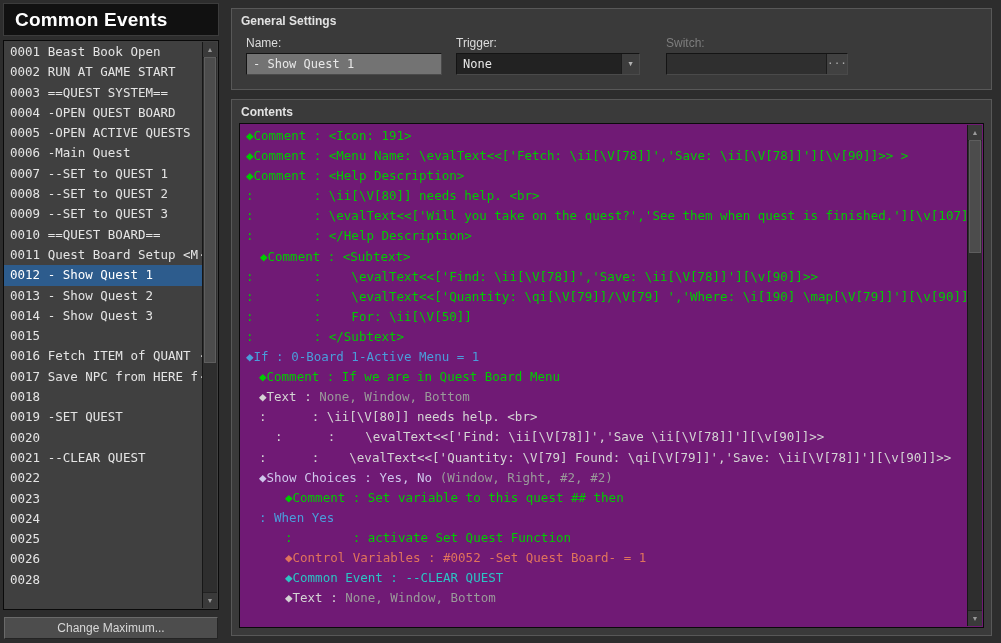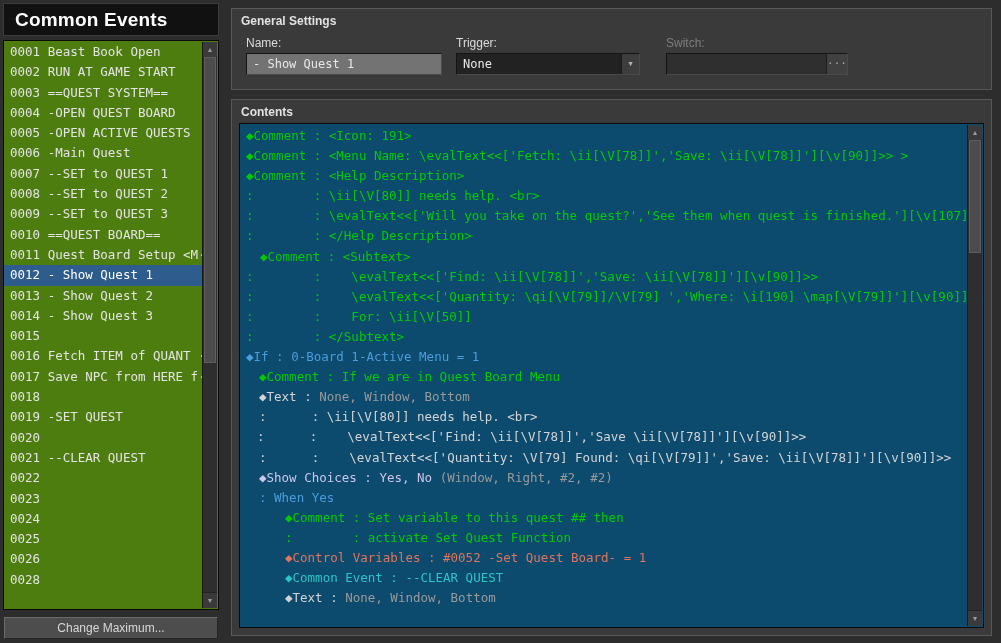--- a/index.html
+++ b/index.html
@@ -11,21 +11,21 @@
   }
   
   .title-box{
     position:absolute;left:3px;top:3px;width:216px;height:33px;
     background:#111;border:1px solid #3c3c3c;box-sizing:border-box;
     color:#fff;font-weight:bold;font-size:19px;line-height:31px;
     padding-left:11px;letter-spacing:.2px;
   }
   .event-list{
     position:absolute;left:3px;top:40px;width:216px;height:570px;
-    background:#4d7c0f;border:1px solid #0a0a0a;box-sizing:border-box;
+    background:#404040;border:1px solid #0a0a0a;box-sizing:border-box;
     overflow:hidden;
   }
   .event-list-items{position:absolute;left:0;top:1px;right:16px;bottom:0;}
   .list-item{
     height:20.3px;line-height:20.3px;white-space:pre;overflow:hidden;
     color:#e4e4e4;font-family:"DejaVu Sans Mono",monospace;font-size:12.5px;
     padding-left:6px;
   }
   .list-item.selected{background:var(--sel,#2d5c8d);color:#fff;}
   .change-max-btn{
@@ -78,21 +78,21 @@
     border-left:1px solid #1c1c1c;color:#b2b2b2;font-size:7px;text-align:center;line-height:20px;
   }
   .switch-field{background:#2f2f2f;}
   .browse-btn{
     position:absolute;right:0;top:0;bottom:0;width:20px;background:#414141;
     border-left:1px solid #1c1c1c;color:#aaa;font-size:11px;text-align:center;line-height:20px;
   }
   
   .code-area{
     position:absolute;left:7px;right:7px;top:23px;bottom:7px;
-    background:#0c4a6e;border:1px solid #0a0a0a;box-sizing:border-box;overflow:hidden;
+    background:#701a75;border:1px solid #0a0a0a;box-sizing:border-box;overflow:hidden;
   }
   .code-lines{position:absolute;left:0;top:2px;right:16px;bottom:0;overflow:hidden;}
   .code-line{
     height:20.1px;line-height:20.1px;white-space:pre;overflow:hidden;
     font-family:"DejaVu Sans Mono",monospace;font-size:12.5px;
   }
 </style>
 </head>
 <body>
 
@@ -171,25 +171,25 @@
         <div class="code-line" style="padding-left: 6px;"><span style="color: rgb(0, 204, 0);">:        : &lt;/Help Description&gt;</span></div>
         <div class="code-line" style="padding-left: 20px;"><span style="color: rgb(0, 204, 0);">◆Comment : &lt;Subtext&gt;</span></div>
         <div class="code-line" style="padding-left: 6px;"><span style="color: rgb(0, 204, 0);">:        :    \evalText&lt;&lt;['Find: \ii[\V[78]]','Save: \ii[\V[78]]'][\v[90]]&gt;&gt;</span></div>
         <div class="code-line" style="padding-left: 6px;"><span style="color: rgb(0, 204, 0);">:        :    \evalText&lt;&lt;['Quantity: \qi[\V[79]]/\V[79] ','Where: \i[190] \map[\V[79]]'][\v[90]]&gt;&gt;</span></div>
         <div class="code-line" style="padding-left: 6px;"><span style="color: rgb(0, 204, 0);">:        :    For: \ii[\V[50]]</span></div>
         <div class="code-line" style="padding-left: 6px;"><span style="color: rgb(0, 204, 0);">:        : &lt;/Subtext&gt;</span></div>
         <div class="code-line" style="padding-left: 6px;"><span style="color: rgb(74, 157, 219);">◆If : 0-Board 1-Active Menu = 1</span></div>
         <div class="code-line" style="padding-left: 19px;"><span style="color: rgb(0, 204, 0);">◆Comment : If we are in Quest Board Menu</span></div>
         <div class="code-line" style="padding-left: 19px;"><span style="color: rgb(212, 212, 212);">◆Text : </span><span style="color: rgb(154, 154, 154);">None, Window, Bottom</span></div>
         <div class="code-line" style="padding-left: 19px;"><span style="color: rgb(212, 212, 212);">:      : \ii[\V[80]] needs help. &lt;br&gt;</span></div>
-        <div class="code-line" style="padding-left: 17px;"><span style="color: rgb(212, 212, 212);">:      :    \evalText&lt;&lt;['Find: \ii[\V[78]]','Save \ii[\V[78]]'][\v[90]]&gt;&gt;</span></div>
+        <div class="code-line" style="padding-left: 35px;"><span style="color: rgb(212, 212, 212);">:      :    \evalText&lt;&lt;['Find: \ii[\V[78]]','Save \ii[\V[78]]'][\v[90]]&gt;&gt;</span></div>
         <div class="code-line" style="padding-left: 19px;"><span style="color: rgb(212, 212, 212);">:      :    \evalText&lt;&lt;['Quantity: \V[79] Found: \qi[\V[79]]','Save: \ii[\V[78]]'][\v[90]]&gt;&gt;</span></div>
         <div class="code-line" style="padding-left: 19px;"><span style="color: rgb(207, 198, 236);">◆Show Choices : </span><span style="color: rgb(207, 198, 236);">Yes, No</span><span style="color: rgb(154, 154, 154);"> (Window, Right, #2, #2)</span></div>
+        <div class="code-line" style="padding-left: 45px;"><span style="color: rgb(0, 204, 0);">◆Comment : Set variable to this quest ## then</span></div>
         <div class="code-line" style="padding-left: 19px;"><span style="color: rgb(74, 157, 219);">: When Yes</span></div>
-        <div class="code-line" style="padding-left: 45px;"><span style="color: rgb(0, 204, 0);">◆Comment : Set variable to this quest ## then</span></div>
         <div class="code-line" style="padding-left: 45px;"><span style="color: rgb(0, 204, 0);">:        : activate Set Quest Function</span></div>
         <div class="code-line" style="padding-left: 45px;"><span style="color: rgb(224, 116, 92);">◆Control Variables : #0052 -Set Quest Board- = 1</span></div>
         <div class="code-line" style="padding-left: 45px;"><span style="color: rgb(44, 196, 196);">◆Common Event : --CLEAR QUEST</span></div>
         <div class="code-line" style="padding-left: 45px;"><span style="color: rgb(212, 212, 212);">◆Text : </span><span style="color: rgb(154, 154, 154);">None, Window, Bottom</span></div>
       </div>
     <div class="scrollbar">
       <div class="sb-btn sb-up">▲</div>
       <div class="sb-track">
         <div class="sb-thumb" style="top:0;height:24%"></div>
       </div>

